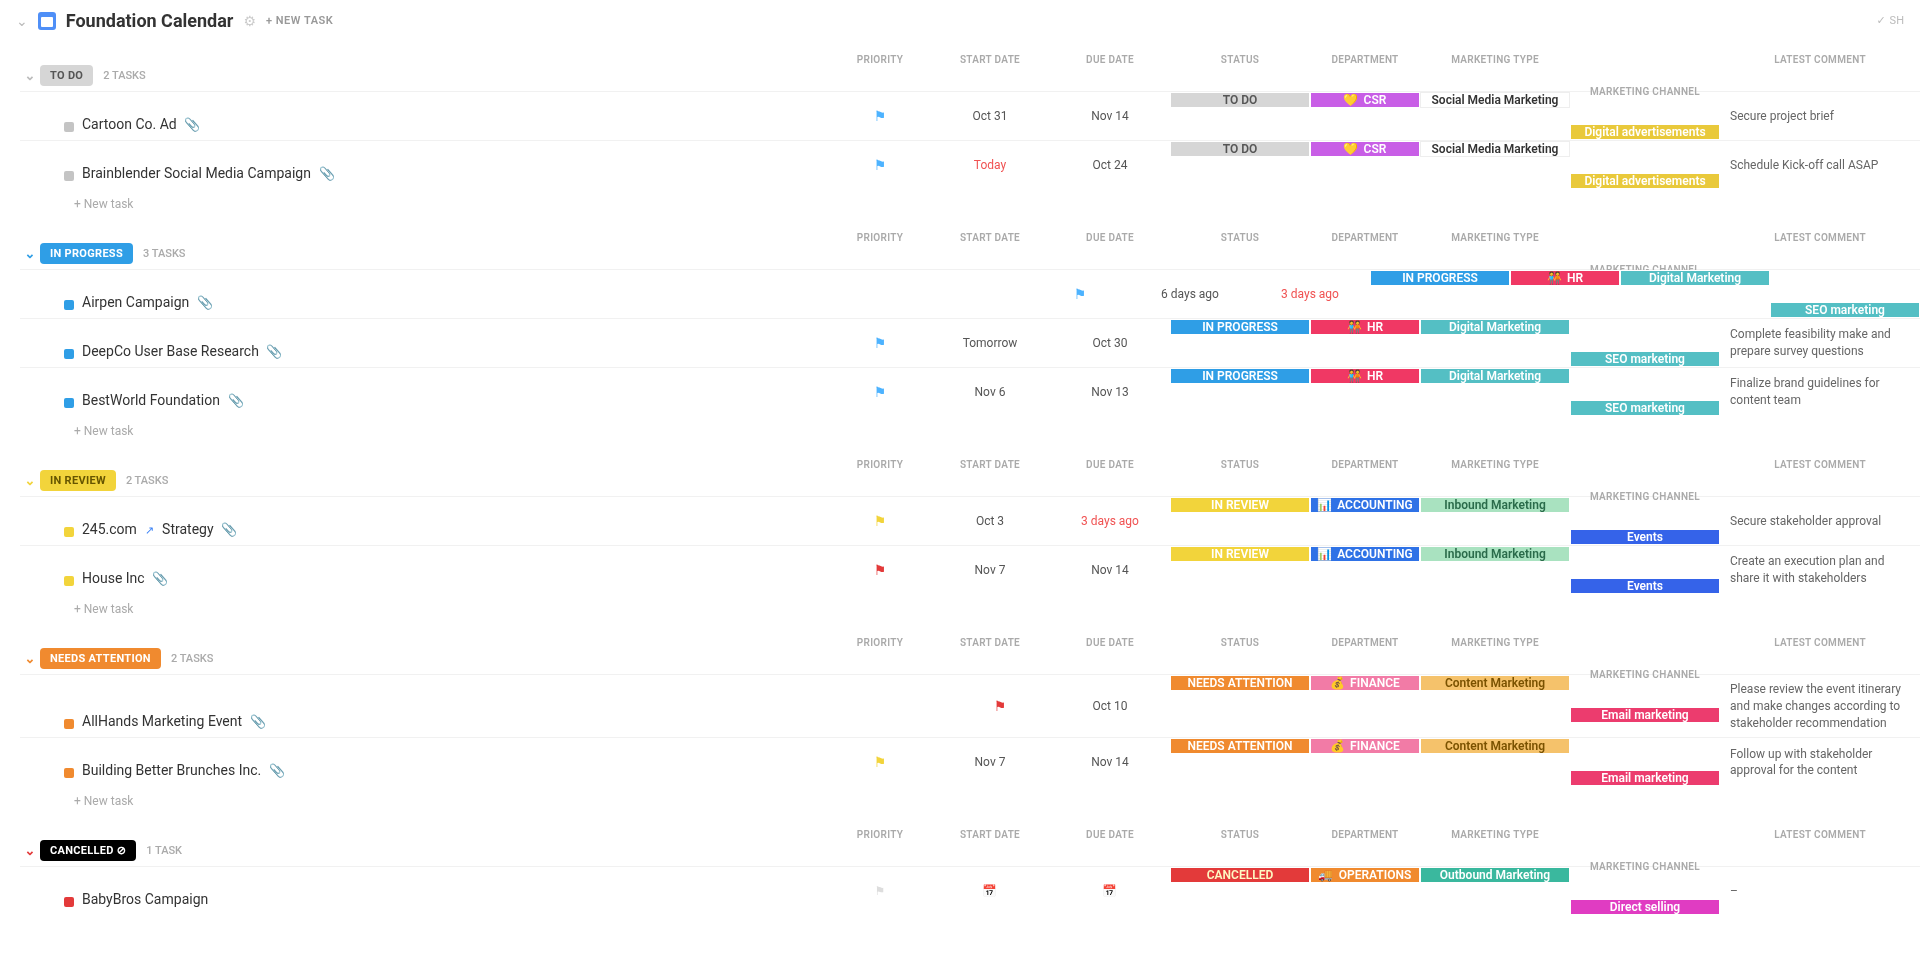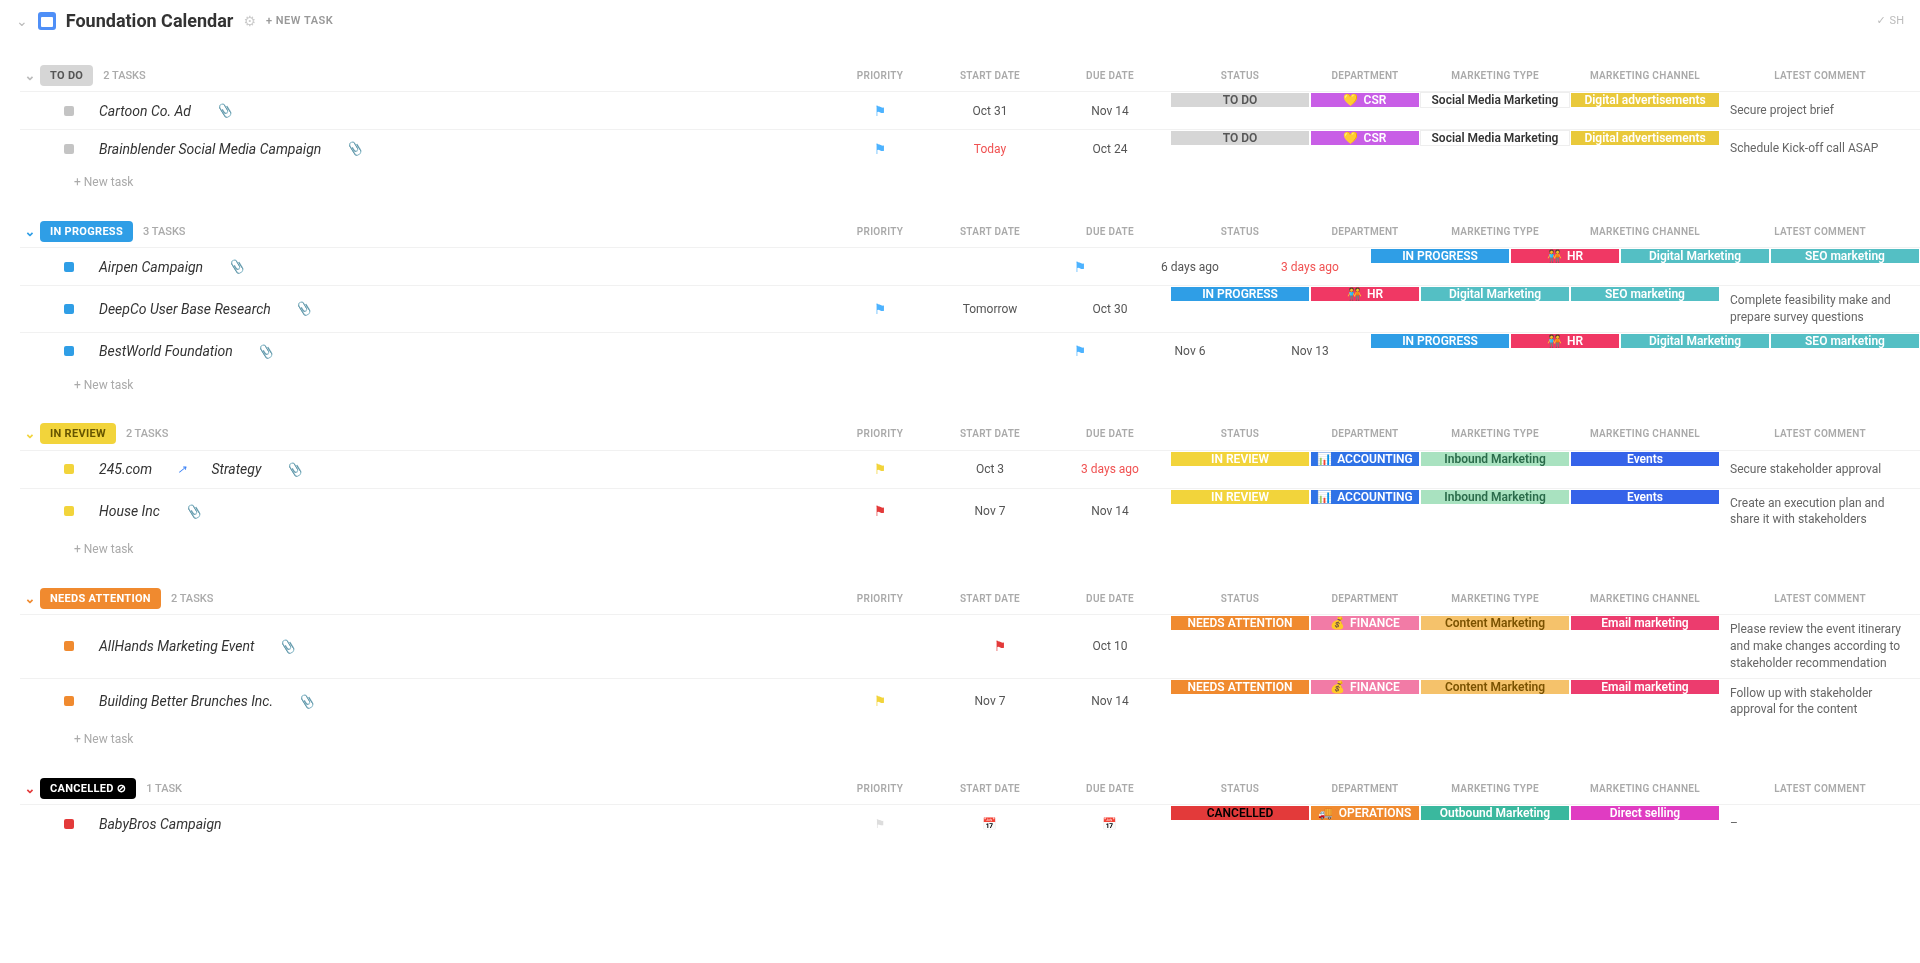--- a/index.html
+++ b/index.html
@@ -20,26 +20,26 @@
 .status-pill { display: inline-flex; align-items: center; padding: 4px 10px; border-radius: 4px; font-size: 11px; font-weight: 700; letter-spacing: 0.3px; margin-right: 10px; }
 .task-count { color: #aaa; font-size: 11px; font-weight: 500; }
 .col-headers { display: flex; flex: 1; }
 .col-headers .spacer { flex: 1; }
 .col-head { color: #aaa; font-size: 10px; font-weight: 600; text-align: center; letter-spacing: 0.3px; }
 .w-priority { width: 100px; }
 .w-date { width: 120px; }
 .w-status { width: 140px; }
 .w-dept { width: 110px; }
 .w-type { width: 150px; }
-.w-channel { width: 150px; }
+.w-channel { width: 150px; margin-top: 32px; }
 .w-comment { width: 200px; }
 
 .task-row { display: flex; align-items: stretch; min-height: 38px; border-top: 1px solid #f1f1f1; }
 .task-row .indent { width: 44px; }
-.task-name { flex: 1; display: flex; align-items: center; gap: 25px; padding: 8px 0; font-style: italic; }
+.task-name { flex: 1; display: flex; align-items: flex-end; gap: 8px; padding: 8px 0; }
 .square { width: 10px; height: 10px; border-radius: 2px; display: inline-block; }
 .task-label { color: #333; font-size: 14px; }
 .ext-icon { font-size: 11px; color: #3b82f6; }
 .clip { color: #bbb; font-size: 13px; }
 .cell { display: flex; align-items: center; justify-content: center; font-size: 12px; }
 .cell.plain { color: #555; }
 .cell.comment { justify-content: flex-start; padding: 6px 10px; color: #666; font-size: 12px; line-height: 1.4; text-align: left; }
 .flag { font-size: 14px; }
 .overdue { color: #f05252; }
 
@@ -204,20 +204,21 @@
       <div class="cell plain w-date">
           <span class="">Nov 6</span>
         </div>
       <div class="cell plain w-date">
           <span class="">Nov 13</span>
         </div>
       <div class="badge-cell w-status" style="background:#2f9ee6;color:#fff">IN PROGRESS</div>
       <div class="badge-cell w-dept" style="background:#f03864"><span class="dept-emoji">🧑‍🤝‍🧑</span>HR</div>
       <div class="badge-cell w-type" style="background:#54bfc4;color:#fff;">Digital Marketing</div>
       <div class="badge-cell w-channel" style="background:#54bfc4;color:#fff">SEO marketing</div>
+      <div class="cell plain comment w-comment">Finalize brand guidelines for content team</div>
     </div>
     <div class="new-task-row">+ New task</div>
   </div>
     <div class="group">
     <div class="group-header">
       <span class="chev colored" style="color:#f2d43b">⌄</span>
       <span class="status-pill" style="background:#f2d43b;color:#665500">IN REVIEW</span>
       <span class="task-count">2 TASKS</span>
       <div class="col-headers">
     <div class="spacer"></div>
@@ -368,21 +369,21 @@
       </div>
       <div class="cell plain w-priority">
           <span class="muted-icon">⚑</span>
         </div>
       <div class="cell plain w-date">
           <span class="muted-icon">📅</span>
         </div>
       <div class="cell plain w-date">
           <span class="muted-icon">📅</span>
         </div>
-      <div class="badge-cell w-status" style="background:#e33a3a;color:#000000">CANCELLED</div>
+      <div class="badge-cell w-status" style="background:#e33a3a;color:#fef9c3">CANCELLED</div>
       <div class="badge-cell w-dept" style="background:#f08a2f"><span class="dept-emoji">🚚</span>OPERATIONS</div>
       <div class="badge-cell w-type" style="background:#3ab89e;color:#fff;">Outbound Marketing</div>
       <div class="badge-cell w-channel" style="background:#e03cc2;color:#fff">Direct selling</div>
       <div class="cell plain comment w-comment">–</div>
     </div>
 
   </div>
   </div>
 
 </body></html>

